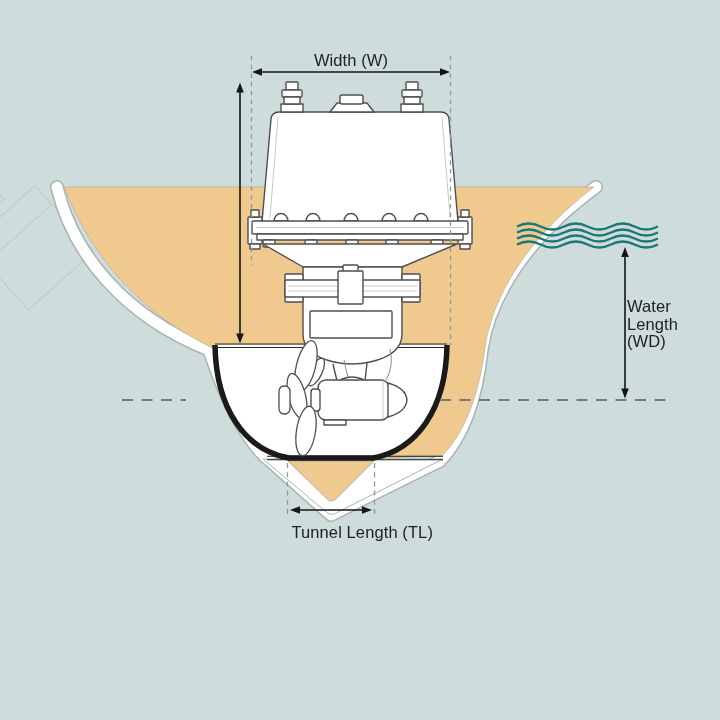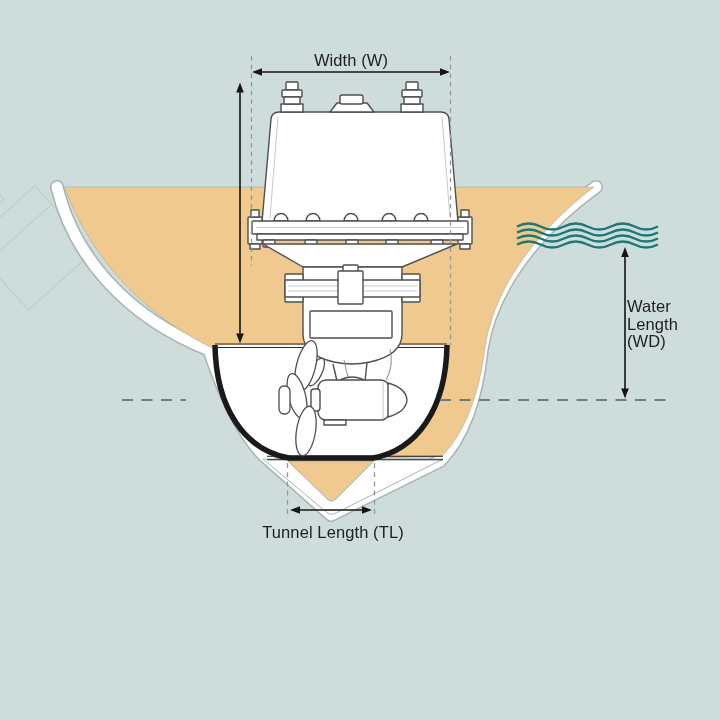--- a/index.html
+++ b/index.html
@@ -188,15 +188,15 @@
 <div class="lbl center" style="left:252px;top:51px;width:198px;">Width (W)</div>
 
 
 
 <div class="lbl" style="left:627px;top:298px;line-height:17.5px;">
   <span>Water</span>
   <span>Length</span>
   <span>(WD)</span>
 </div>
 
-<div class="lbl center" style="left:233px;top:523px;width:200px;">Tunnel Length (TL)</div>
+<div class="lbl center" style="left:233px;top:523px;width:200px;text-align:right;">Tunnel Length (TL)</div>
 
 </div>
 
 </body></html>

